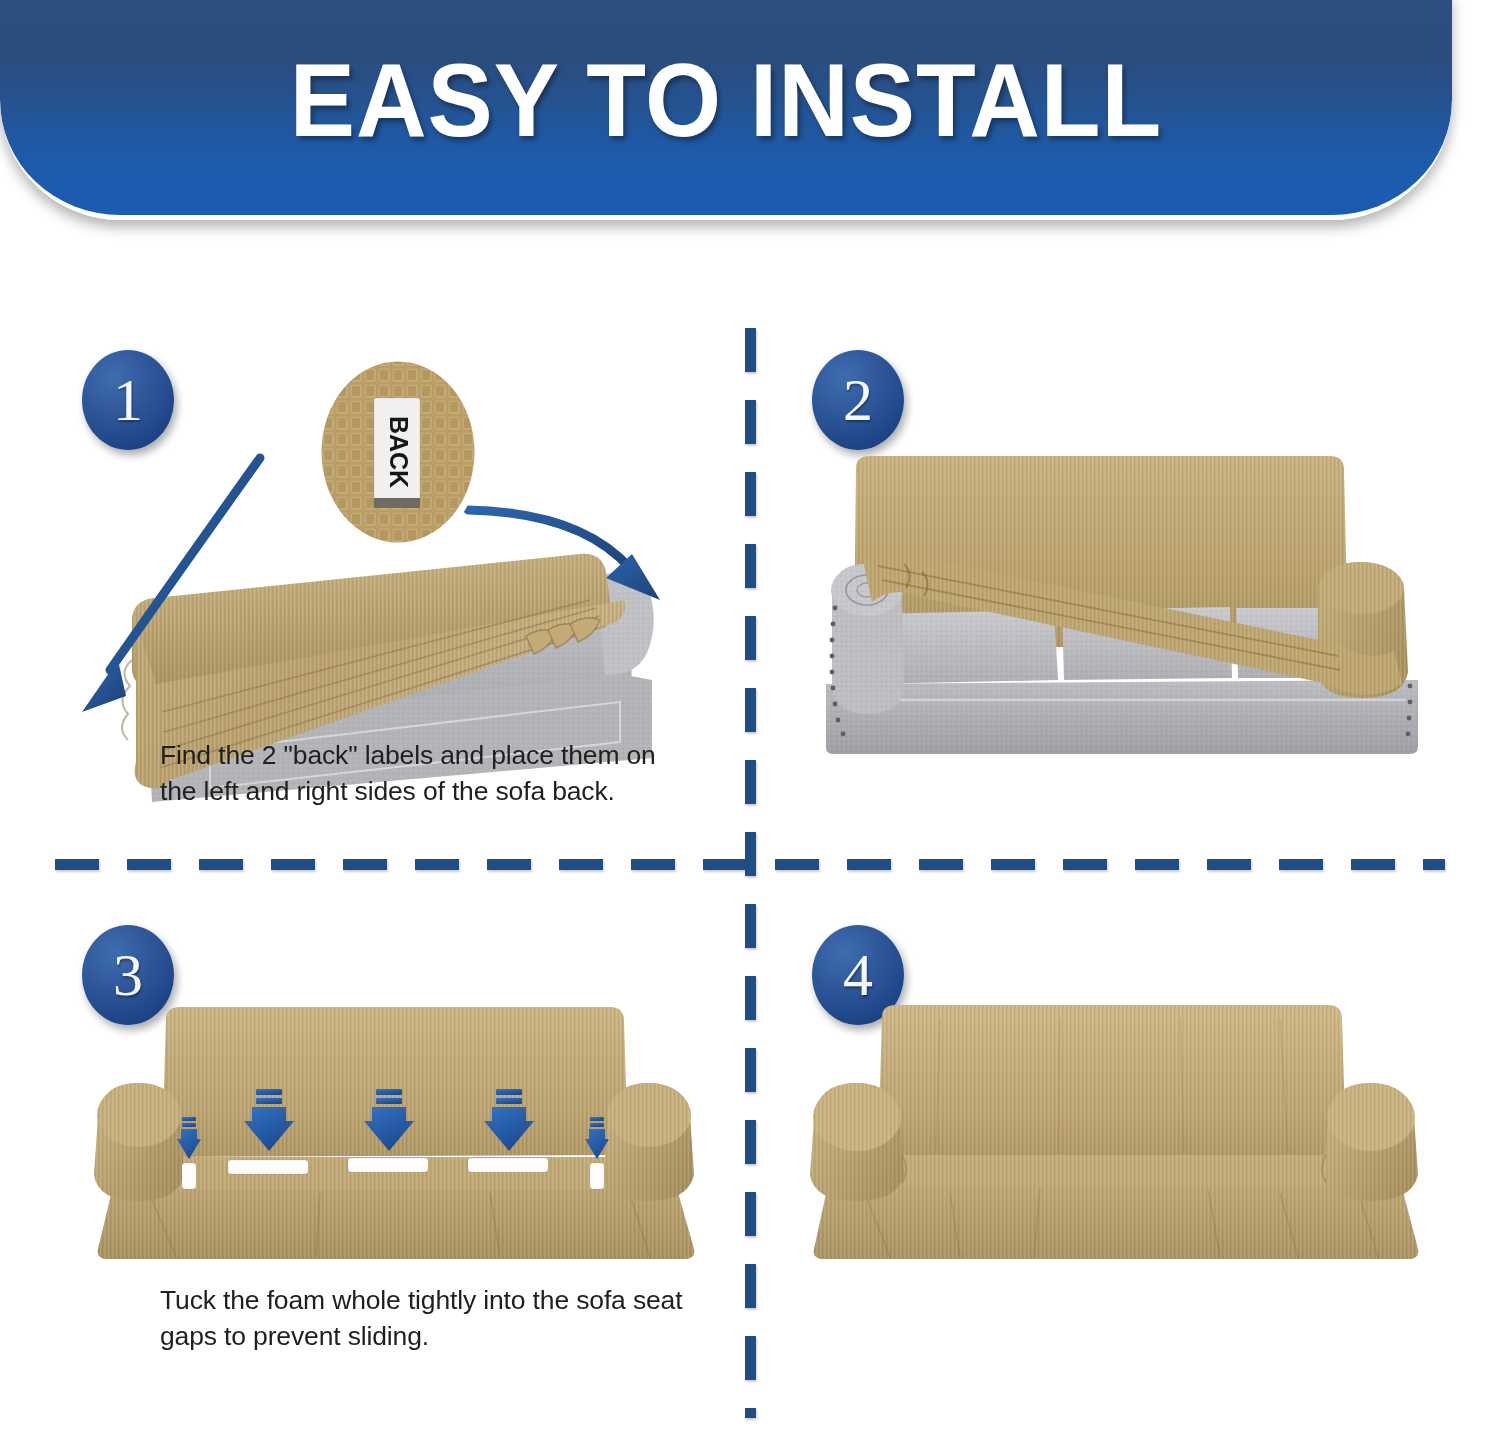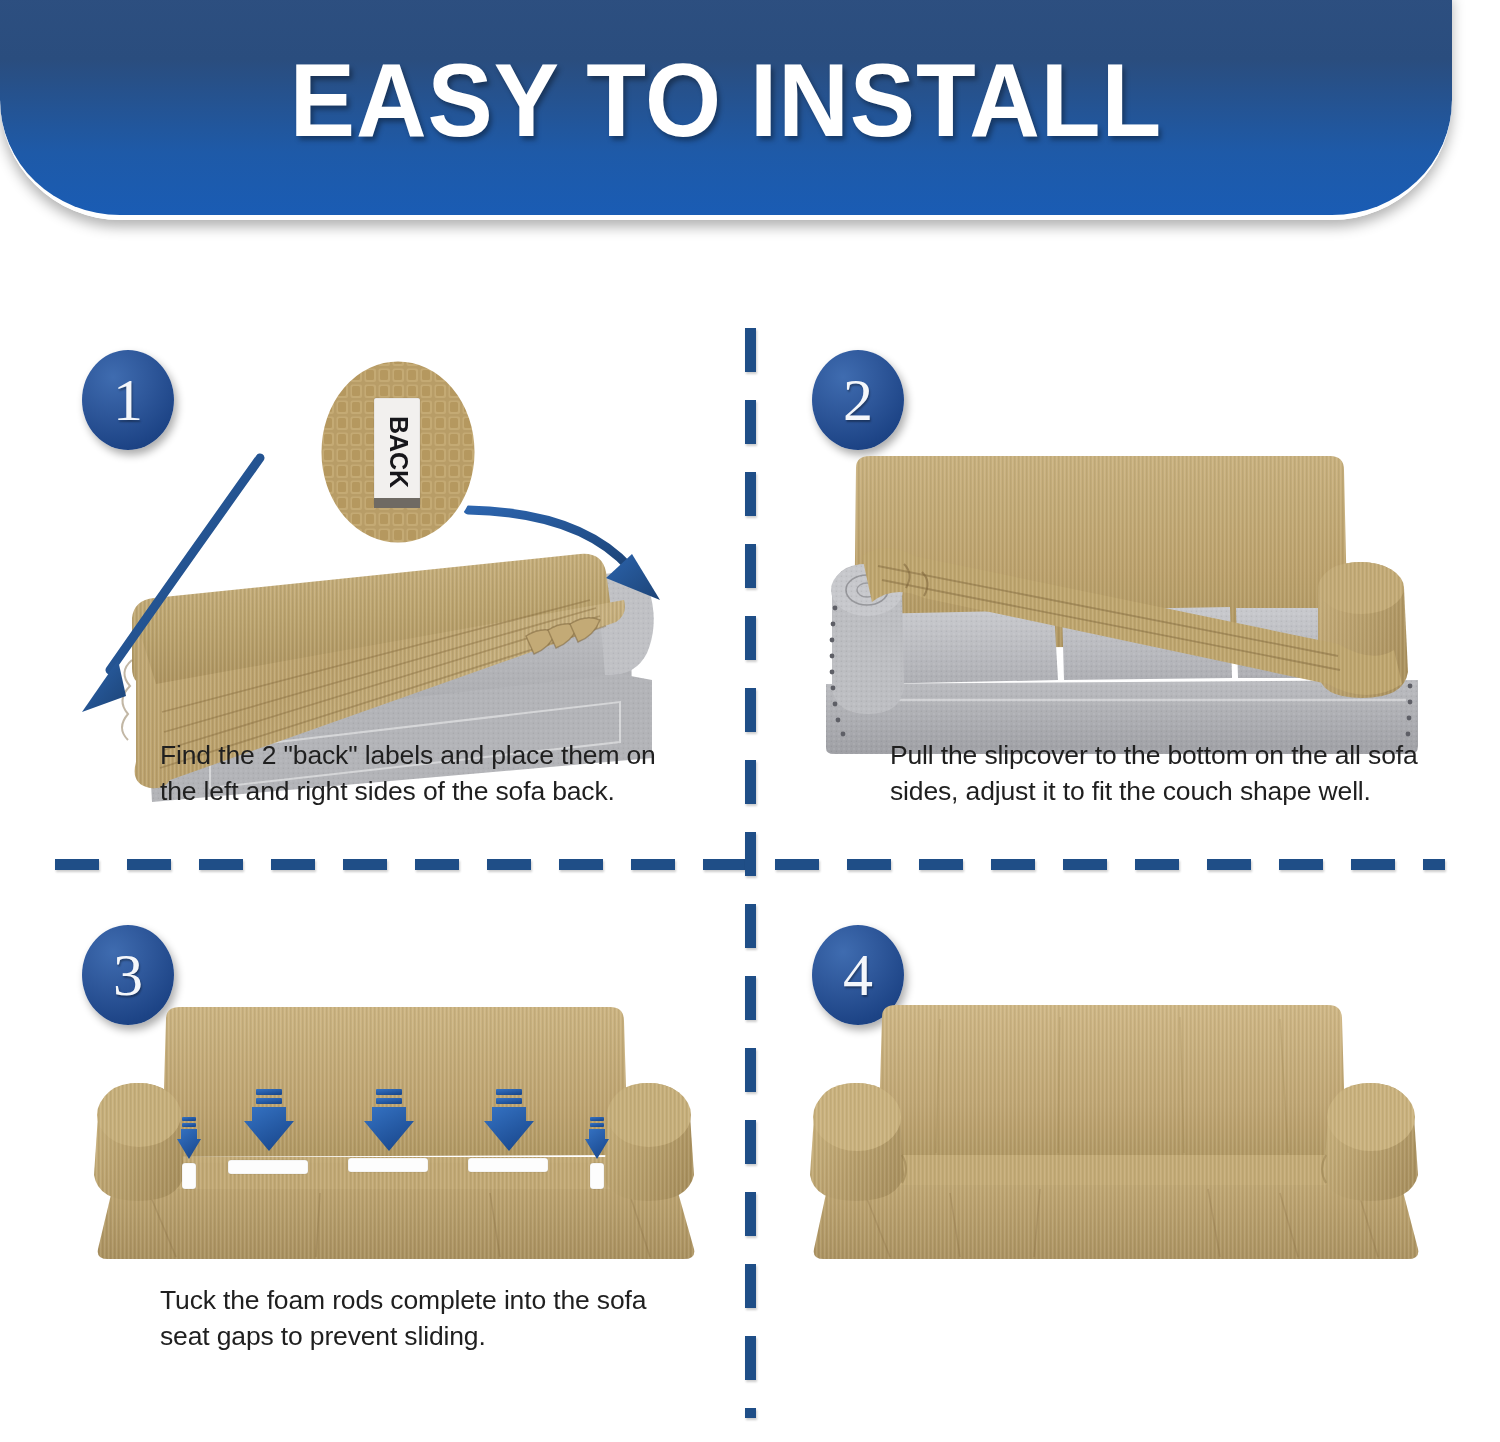--- a/index.html
+++ b/index.html
@@ -326,21 +326,20 @@
 
       <g fill="#5e5f66">
         <circle cx="592" cy="238" r="2.4"></circle>
           <circle cx="592" cy="254" r="2.4"></circle>
         <circle cx="591" cy="270" r="2.4"></circle>
           <circle cx="590" cy="286" r="2.4"></circle>
       </g>
     </svg>
   </div>
 
-  <div class="caption">Pull the slipcover to the bottom on the all sofa sides, adjust it to fit the couch shape well.</div>
 </div>
 
 <div class="cell" id="cell-3">
   <div class="step-badge">
     <span>3</span>
   </div>
 
   <div class="art" style="left:30px; top:100px; width:620px; height:260px;">
     <svg width="620" height="260" viewBox="0 0 620 260">
       <defs>
@@ -425,21 +424,21 @@
         <path d="M91 124 L107 124 L107 134 L111 134 L99 154 L87 134 L91 134 Z"></path>
       </g>
       <g fill="url(#arrowG3)">
         <rect x="500" y="112" width="14" height="4" rx="1"></rect>
         <rect x="500" y="118" width="14" height="4" rx="1"></rect>
         <path d="M499 124 L515 124 L515 134 L519 134 L507 154 L495 134 L499 134 Z"></path>
       </g>
     </svg>
   </div>
 
-  <div class="caption">Tuck the foam rods complete into the sofa seat gaps to prevent sliding.</div>
+  <div class="caption">Tuck the foam whole tightly into the sofa seat gaps to prevent sliding.</div>
 </div>
 
 <div class="cell" id="cell-4">
   <div class="step-badge">
     <span>4</span>
   </div>
 
   <div class="art" style="left:20px; top:100px; width:620px; height:260px;">
     <svg width="620" height="260" viewBox="0 0 620 260">
       <defs>

